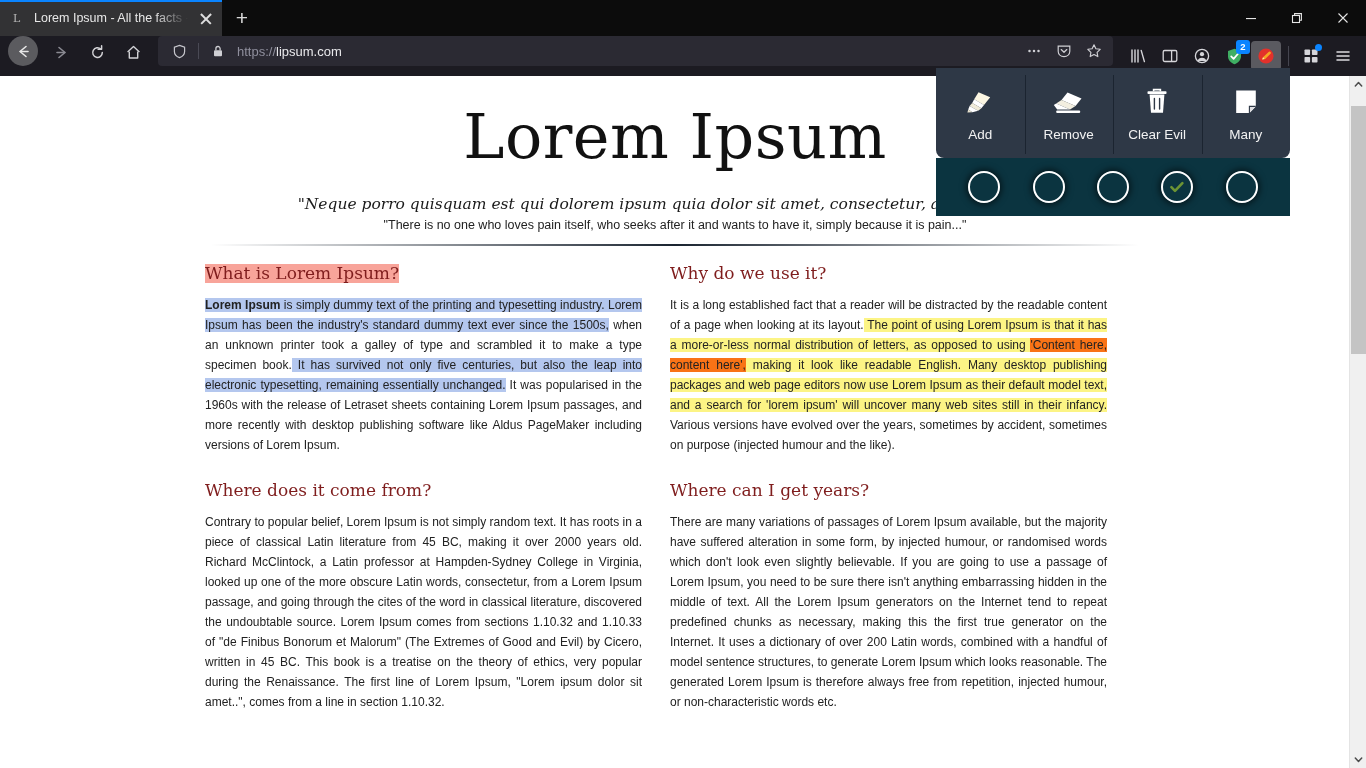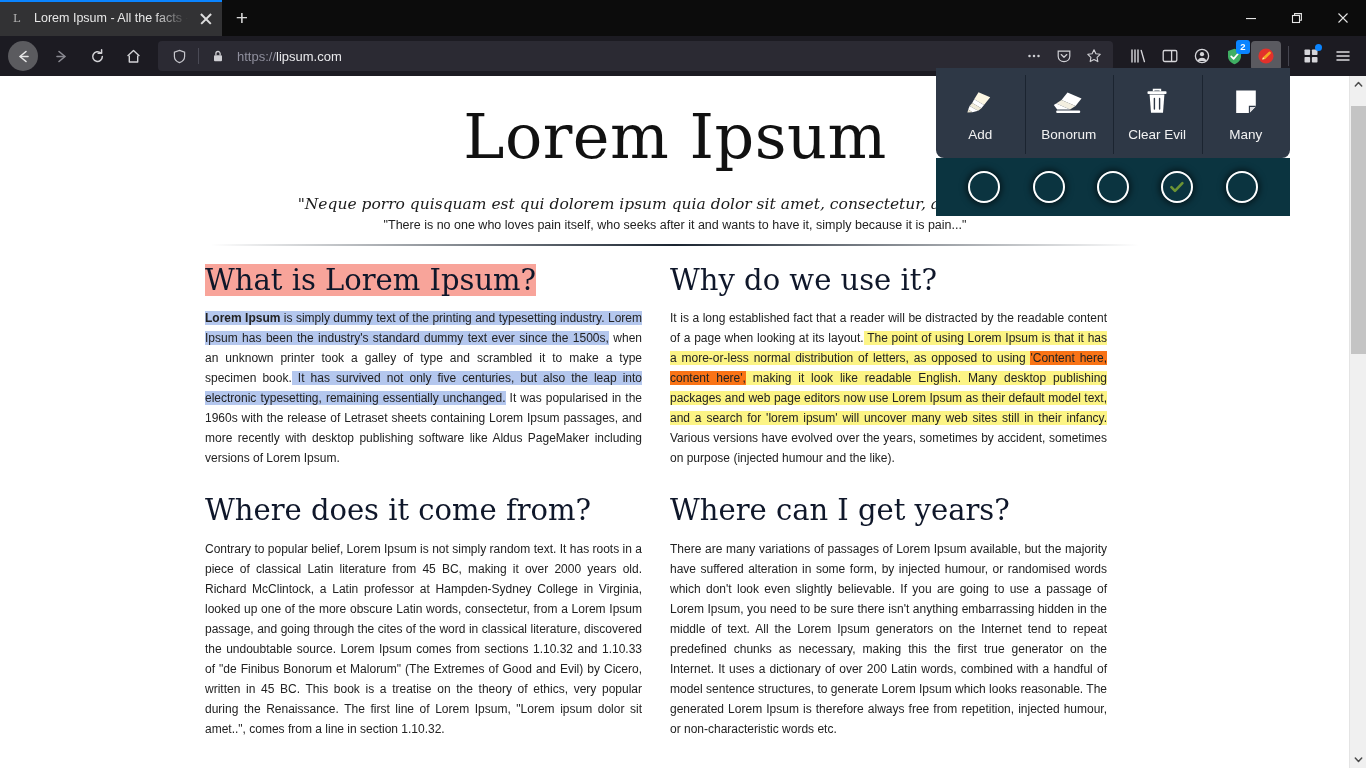--- a/index.html
+++ b/index.html
@@ -45,21 +45,21 @@
     width: 40px; height: 36px; display: flex; align-items: center; justify-content: center;
     color: #d8d8d8; font-size: 21px; font-weight: 300; cursor: pointer;
   }
 
   .wincontrols { position: absolute; right: 0; top: 0; height: 36px; display: flex; }
   .wc { width: 46px; height: 36px; display: flex; align-items: center; justify-content: center; cursor: pointer; }
   .wc svg { display: block; }
 
   
   .navbar {
-    height: 40px; background: #1c1b22; display: flex; align-items: center;
+    height: 40px; background: #1c1b22; display: flex; 
     padding: 0 8px; gap: 2px;
   }
   .navbtn {
     width: 34px; height: 32px; display: flex; align-items: center; justify-content: center;
     cursor: pointer; border-radius: 4px;
   }
   .navbtn.back { background: #5b5b5f; border-radius: 50%; width: 30px; height: 30px; margin-right: 4px; }
   .navbtn svg { display: block; }
 
   .urlbar {
@@ -113,21 +113,21 @@
     width: 928px; height: 2px; margin: 12px auto 0 auto;
     background: linear-gradient(to right, rgba(255,255,255,0), #1a2430 50%, rgba(255,255,255,0));
   }
 
   .columns {
     width: 940px; margin: 18px auto 0 auto; display: flex; gap: 28px;
   }
   .col { width: 437px; }
   h2.sec {
     font-family: "DejaVu Serif", "Liberation Serif", serif;
-    font-size: 29px; font-weight: 400; color: #0f172a; margin-bottom: 12px;
+    font-size: 17px; font-weight: 400; color: #7f1d1d; margin-bottom: 12px;
     display: inline-block; line-height: 1.12;
   }
   .para {
     font-size: 12px; line-height: 20px; color: #222; text-align: justify;
     margin-bottom: 26px;
   }
 
   
   .hl-yellow { background: #fcf485; }
   .hl-red    { background: #f8a49a; }
@@ -387,21 +387,21 @@
 
       <div class="ext-item">
         <div class="ext-icon">
           <svg width="32" height="26" viewBox="0 0 32 26">
             <path d="M14.5 3.5 L28.5 9.5 L22.5 17.0 L8.5 11.0 Z" fill="#ffffff"></path>
             <path d="M8.5 11.0 L22.5 17.0 L17.0 20.5 L3.2 14.5 Z" fill="#f2eee0"></path>
             <path d="M3.2 14.5 L17.0 20.5 L4.2 20.5 L0.8 16.0 Z" fill="#ffffff"></path>
             <rect x="3.2" y="21.5" width="24" height="2.4" rx="1" fill="#ffffff"></rect>
           </svg>
         </div>
-        <div class="ext-label">Bonorum</div>
+        <div class="ext-label">Remove</div>
       </div>
 
       <div class="ext-item">
         <div class="ext-icon">
           <svg width="24" height="28" viewBox="0 0 24 28">
             <rect x="2.5" y="3.2" width="19" height="2.8" rx="0.8" fill="#ffffff"></rect>
             <path d="M8.6 3.2 V1.6 h6.8 V3.2" fill="none" stroke="#ffffff" stroke-width="1.6"></path>
             <path d="M4.6 6.6 h14.8 l-1.4 18.2 h-12 Z" fill="#ffffff"></path>
             <path d="M9.4 10.4 V21 M14.6 10.4 V21" stroke="#2e3846" stroke-width="1.4" stroke-linecap="round"></path>
           </svg>

